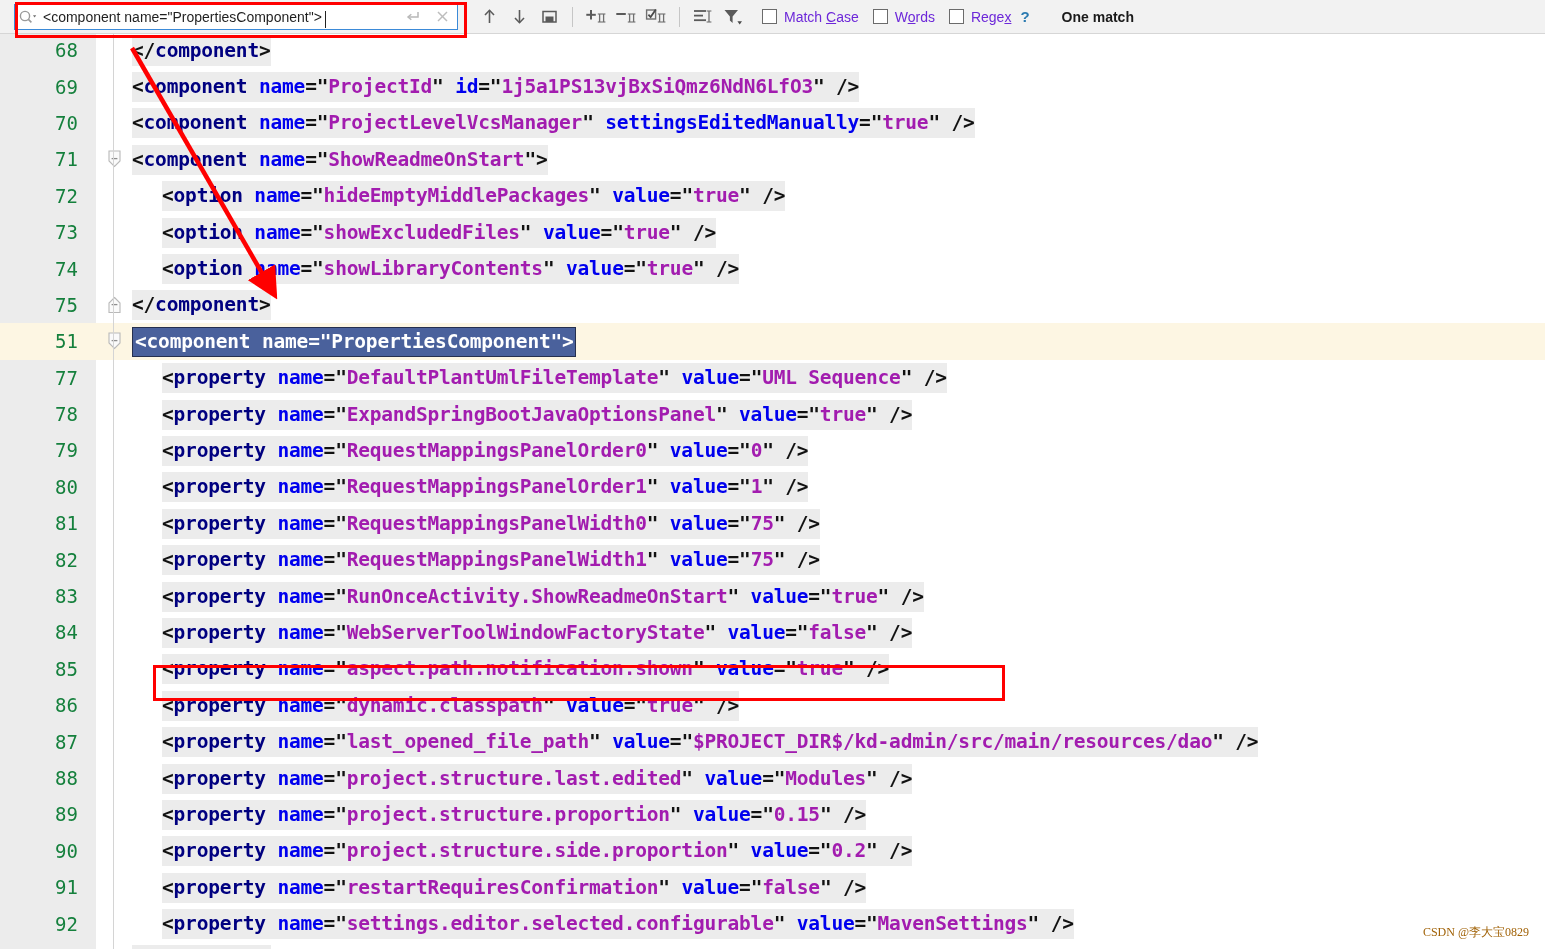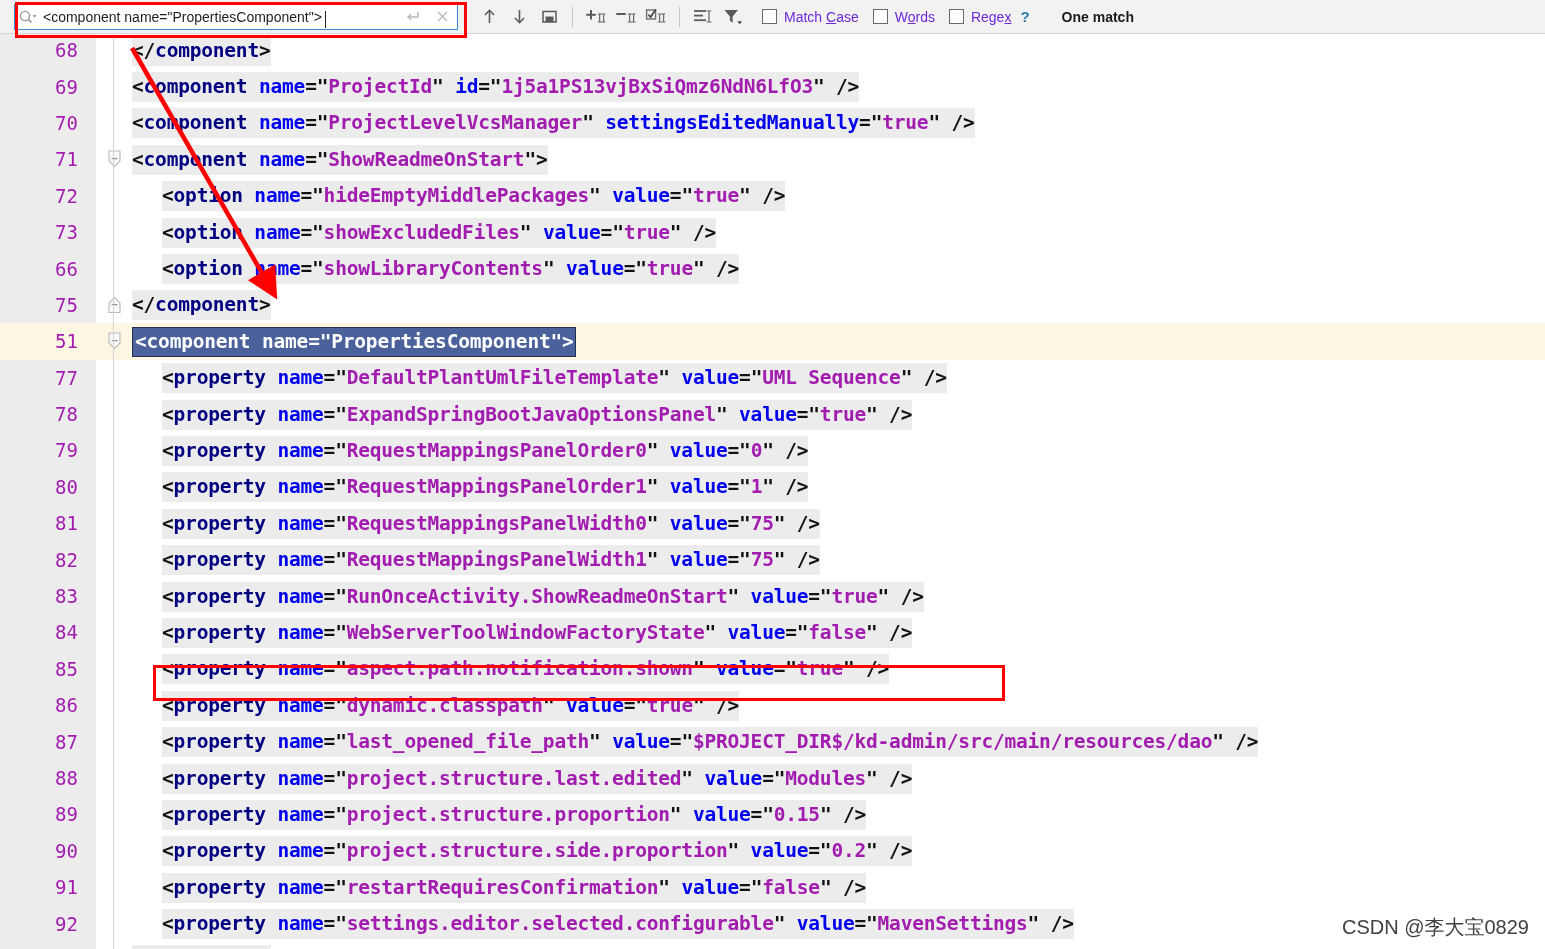--- a/index.html
+++ b/index.html
@@ -166,21 +166,21 @@
   .row.current {
     background: #fdf6e3;
   }
   .row .lineno {
     position: absolute;
     left: 0;
     width: 78px;
     text-align: right;
     font-family: "DejaVu Sans Mono", monospace;
     font-size: 19px;
-    color: #a21caf;
+    color: #15803d;
     letter-spacing: 0px;
   }
   .row .foldcol {
     position: absolute;
     left: 96px;
     width: 36px;
     height: 36.4px;
     display: flex;
     align-items: center;
     justify-content: center;
@@ -247,23 +247,23 @@
     left: 0; top: 0;
     width: 1545px; height: 949px;
     pointer-events: none;
     z-index: 29;
   }
 
   .watermark {
     position: absolute;
     right: 16px;
     bottom: 8px;
-    font-size: 20px;
-    color: #404040;
-    font-family: Liberation Sans, sans-serif;
+    font-size: 12px;
+    color: #a16207;
+    font-family: Liberation Serif, serif;
     z-index: 40;
     white-space: nowrap;
   }
 </style>
 </head>
 <body>
 
 <div id="root">
 
   <div class="find-bar">
@@ -423,21 +423,21 @@
           <span class="vline"></span>
           <span class="code" style="padding-left: 30px;"><span class="hl-bg"><span class="t-punc">&lt;</span><span class="t-tag">option</span> <span class="t-attr">name</span><span class="t-punc">=</span><span class="t-quote">"</span><span class="t-val">hideEmptyMiddlePackages</span><span class="t-quote">"</span> <span class="t-attr">value</span><span class="t-punc">=</span><span class="t-quote">"</span><span class="t-val">true</span><span class="t-quote">"</span><span class="t-punc"> /&gt;</span></span></span>
         </div>
         <div class="row">
           <span class="lineno">73</span>
           <span class="foldcol"></span>
           <span class="vline"></span>
           <span class="code" style="padding-left: 30px;"><span class="hl-bg"><span class="t-punc">&lt;</span><span class="t-tag">option</span> <span class="t-attr">name</span><span class="t-punc">=</span><span class="t-quote">"</span><span class="t-val">showExcludedFiles</span><span class="t-quote">"</span> <span class="t-attr">value</span><span class="t-punc">=</span><span class="t-quote">"</span><span class="t-val">true</span><span class="t-quote">"</span><span class="t-punc"> /&gt;</span></span></span>
         </div>
         <div class="row">
-          <span class="lineno">66</span>
+          <span class="lineno">74</span>
           <span class="foldcol"></span>
           <span class="vline"></span>
           <span class="code" style="padding-left: 30px;"><span class="hl-bg"><span class="t-punc">&lt;</span><span class="t-tag">option</span> <span class="t-attr">name</span><span class="t-punc">=</span><span class="t-quote">"</span><span class="t-val">showLibraryContents</span><span class="t-quote">"</span> <span class="t-attr">value</span><span class="t-punc">=</span><span class="t-quote">"</span><span class="t-val">true</span><span class="t-quote">"</span><span class="t-punc"> /&gt;</span></span></span>
         </div>
         <div class="row">
           <span class="lineno">75</span>
           <span class="foldcol">
             <span class="fold-g">
               <svg width="15" height="18" viewBox="0 0 15 18">
                 <path d="M7.5 1.5 L13 7 L13 16.5 L2 16.5 L2 7 Z" fill="#fafafa" stroke="#b9b9b9" stroke-width="1.1"></path>

